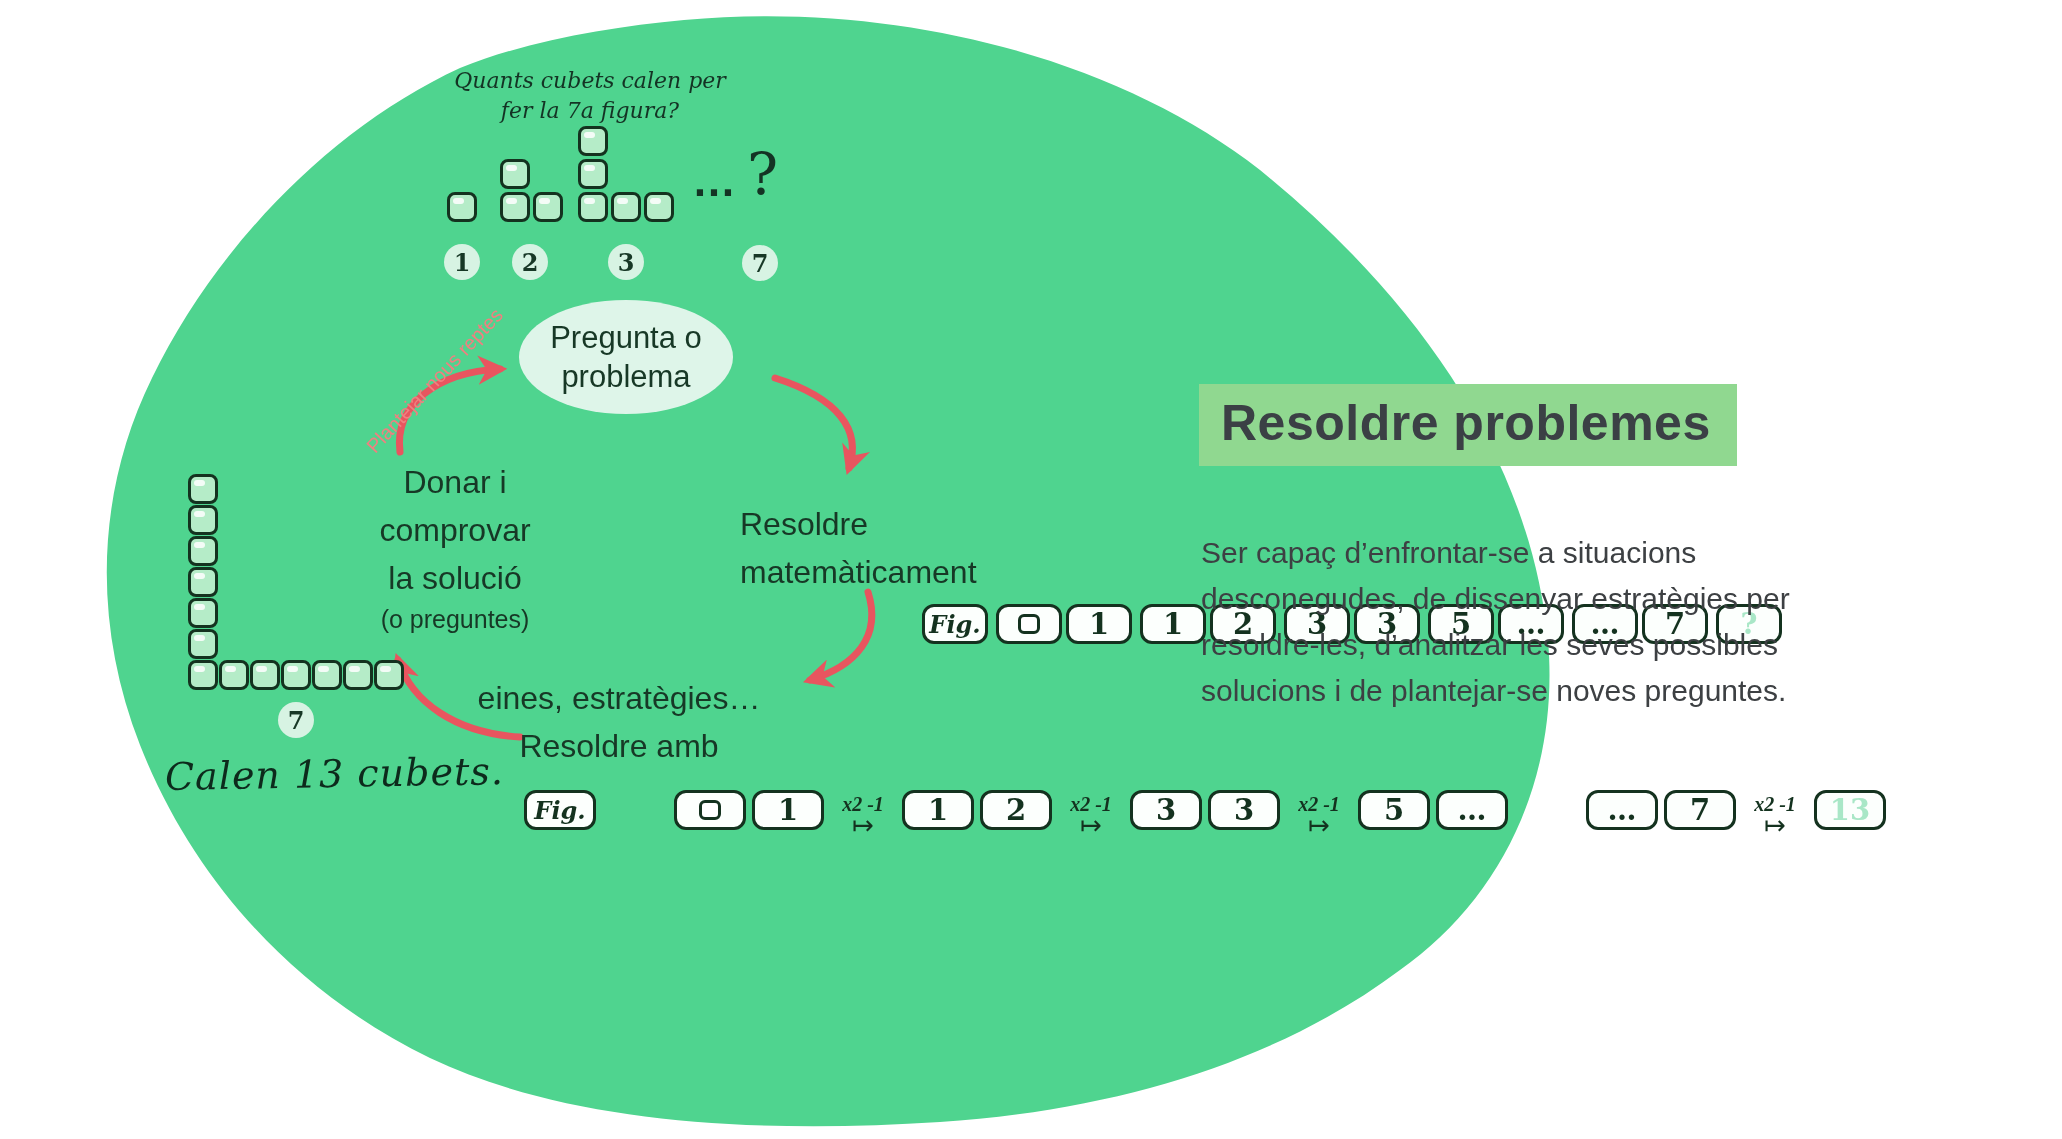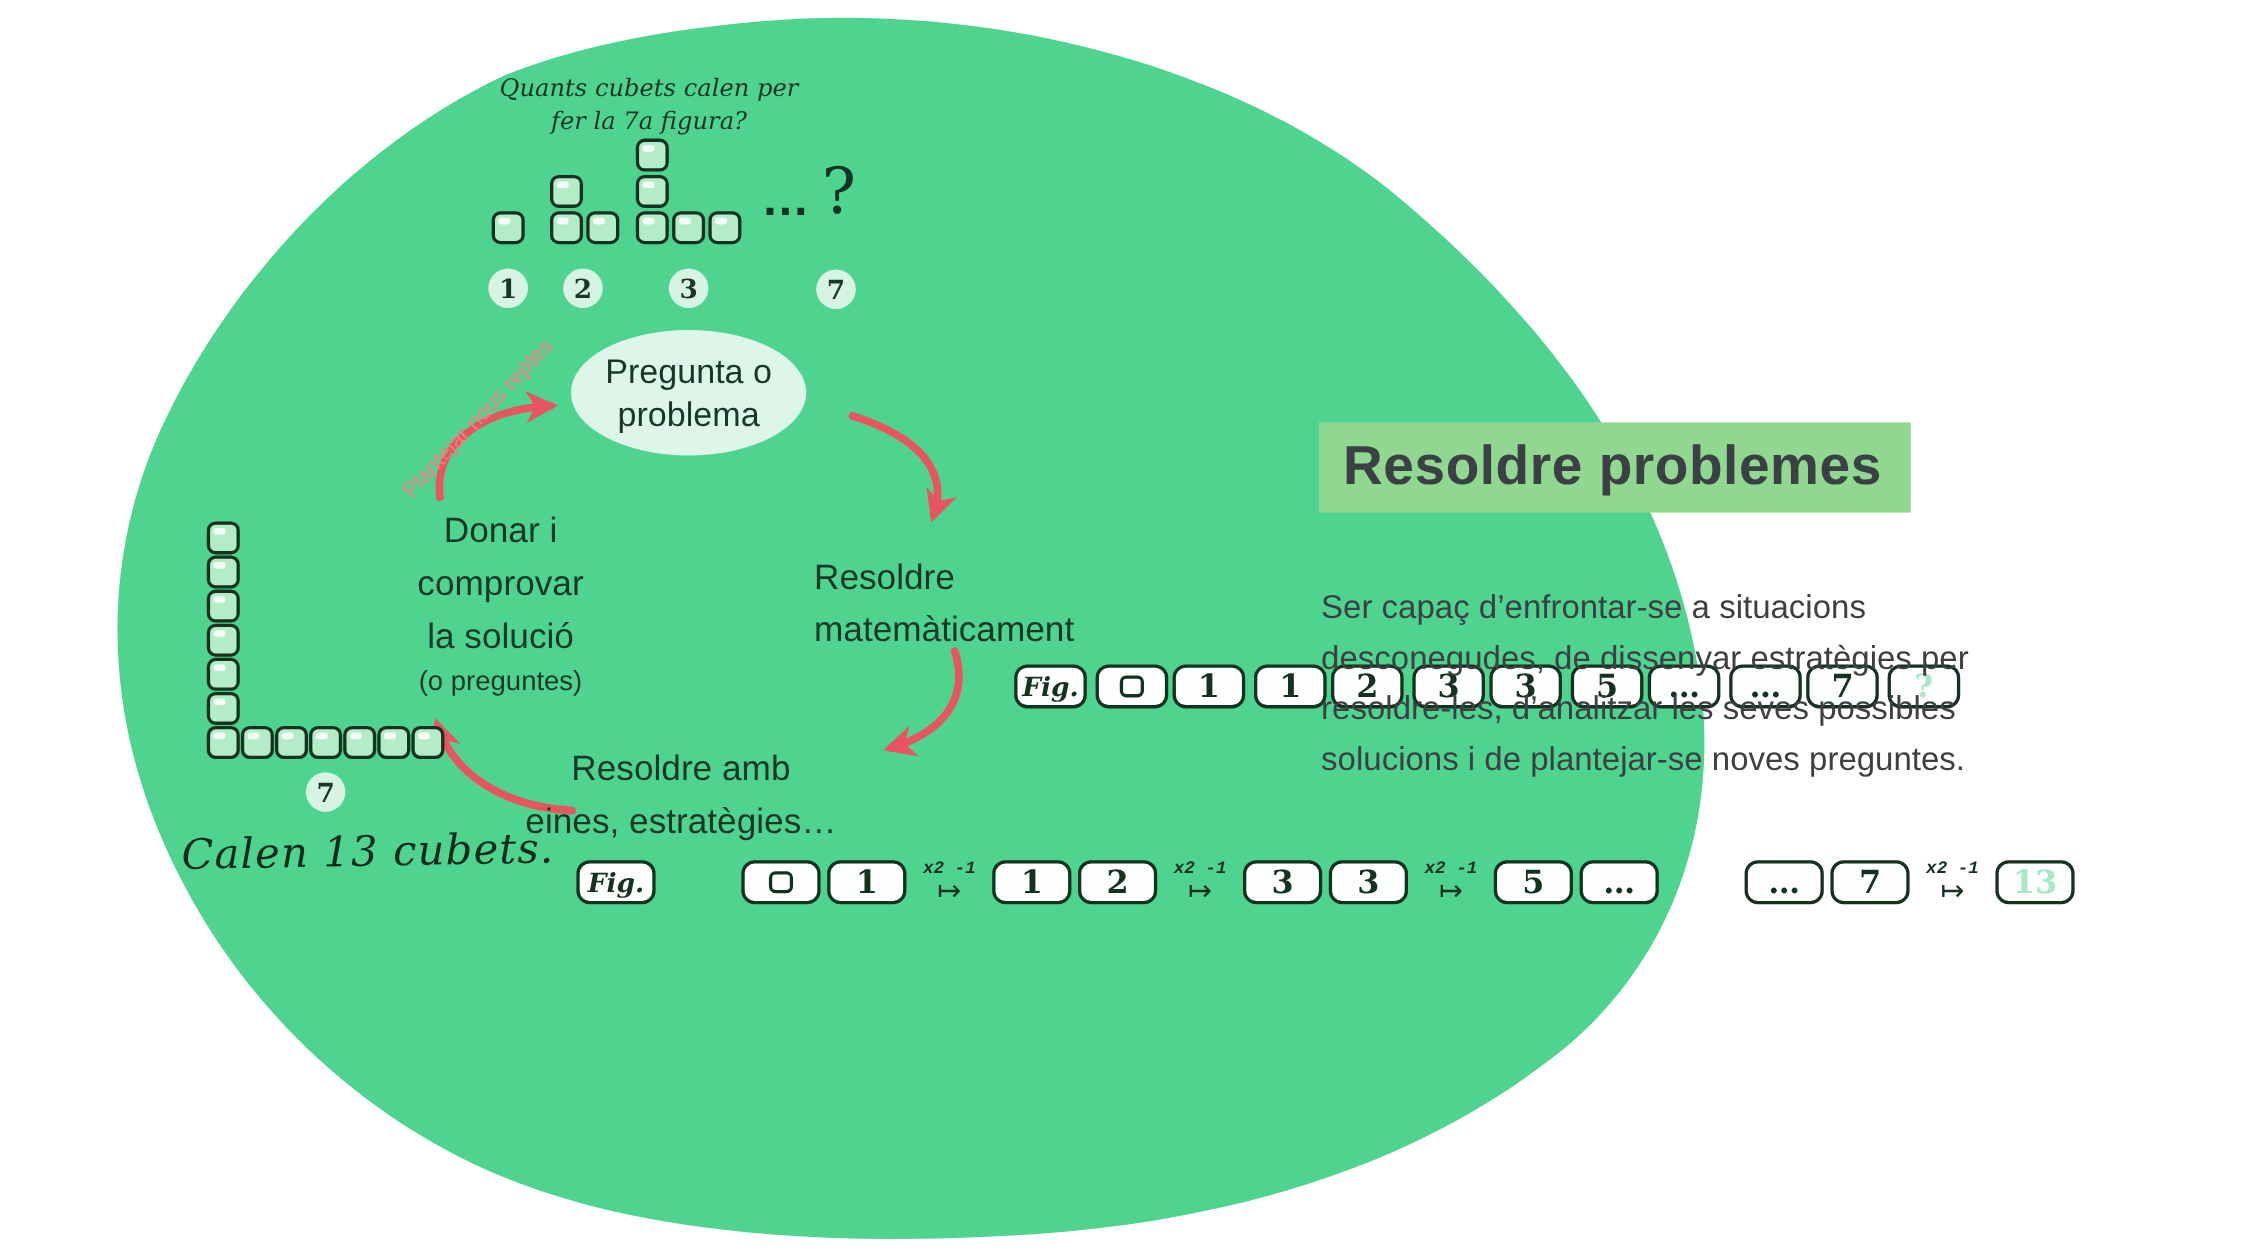--- a/index.html
+++ b/index.html
@@ -73,22 +73,22 @@
   }
   .cell.hdr{font-style:italic;font-size:24px;}
   .cell .pale{color:var(--pale);}
   .cube-outline{
     width:22px;height:20px;border:3px solid #14321f;border-radius:6px;background:#fff;
   }
   .arrowzone{
     width:78px;display:flex;flex-direction:column;align-items:center;justify-content:center;
     line-height:1;
   }
-  .arrowzone .rule{font-size:16px;font-weight:bold;font-style:italic;color:#14321f;
-    font-family:Liberation Mono, monospace;}
+  .arrowzone .rule{font-size:20px;font-weight:bold;font-style:italic;color:#14321f;
+    font-family:Liberation Serif, serif;margin-top:12px;}
   .arrowzone .maps{font-size:26px;color:#14321f;margin-top:-2px;}
   .solve-col{width:72px;}
   .solve-col .cell{width:72px;height:40px;}
 
   .seq-ellipsis{position:absolute;font-size:44px;font-weight:bold;color:#143324;letter-spacing:3px;}
   .seq-question{position:absolute;font-size:58px;color:#143324;font-family:"DejaVu Serif",serif;}
 
   
   .panel-title{
     position:absolute;display:inline-block;background:var(--highlight);
@@ -195,22 +195,22 @@
     </div>
     <div class="hrow">
       <div class="cell">7</div>
       <div class="cell">
         <span class="pale">?</span>
       </div>
     </div>
   </div>
 
   <div class="dlabel" style="left:464px;top:674px;width:310px;">
+    <div>eines, estratègies…</div>
     <div>Resoldre amb</div>
-    <div>eines, estratègies…</div>
   </div>
 
   <div class="htable" style="left:524px;top:782px;gap:6px;">
     <div class="hrow" style="gap:0;">
       <div class="solve-col">
           <div class="cell hdr">Fig.</div>
         </div>
       <div class="arrowzone"></div>
       <div class="solve-col">
           <div class="cell">

